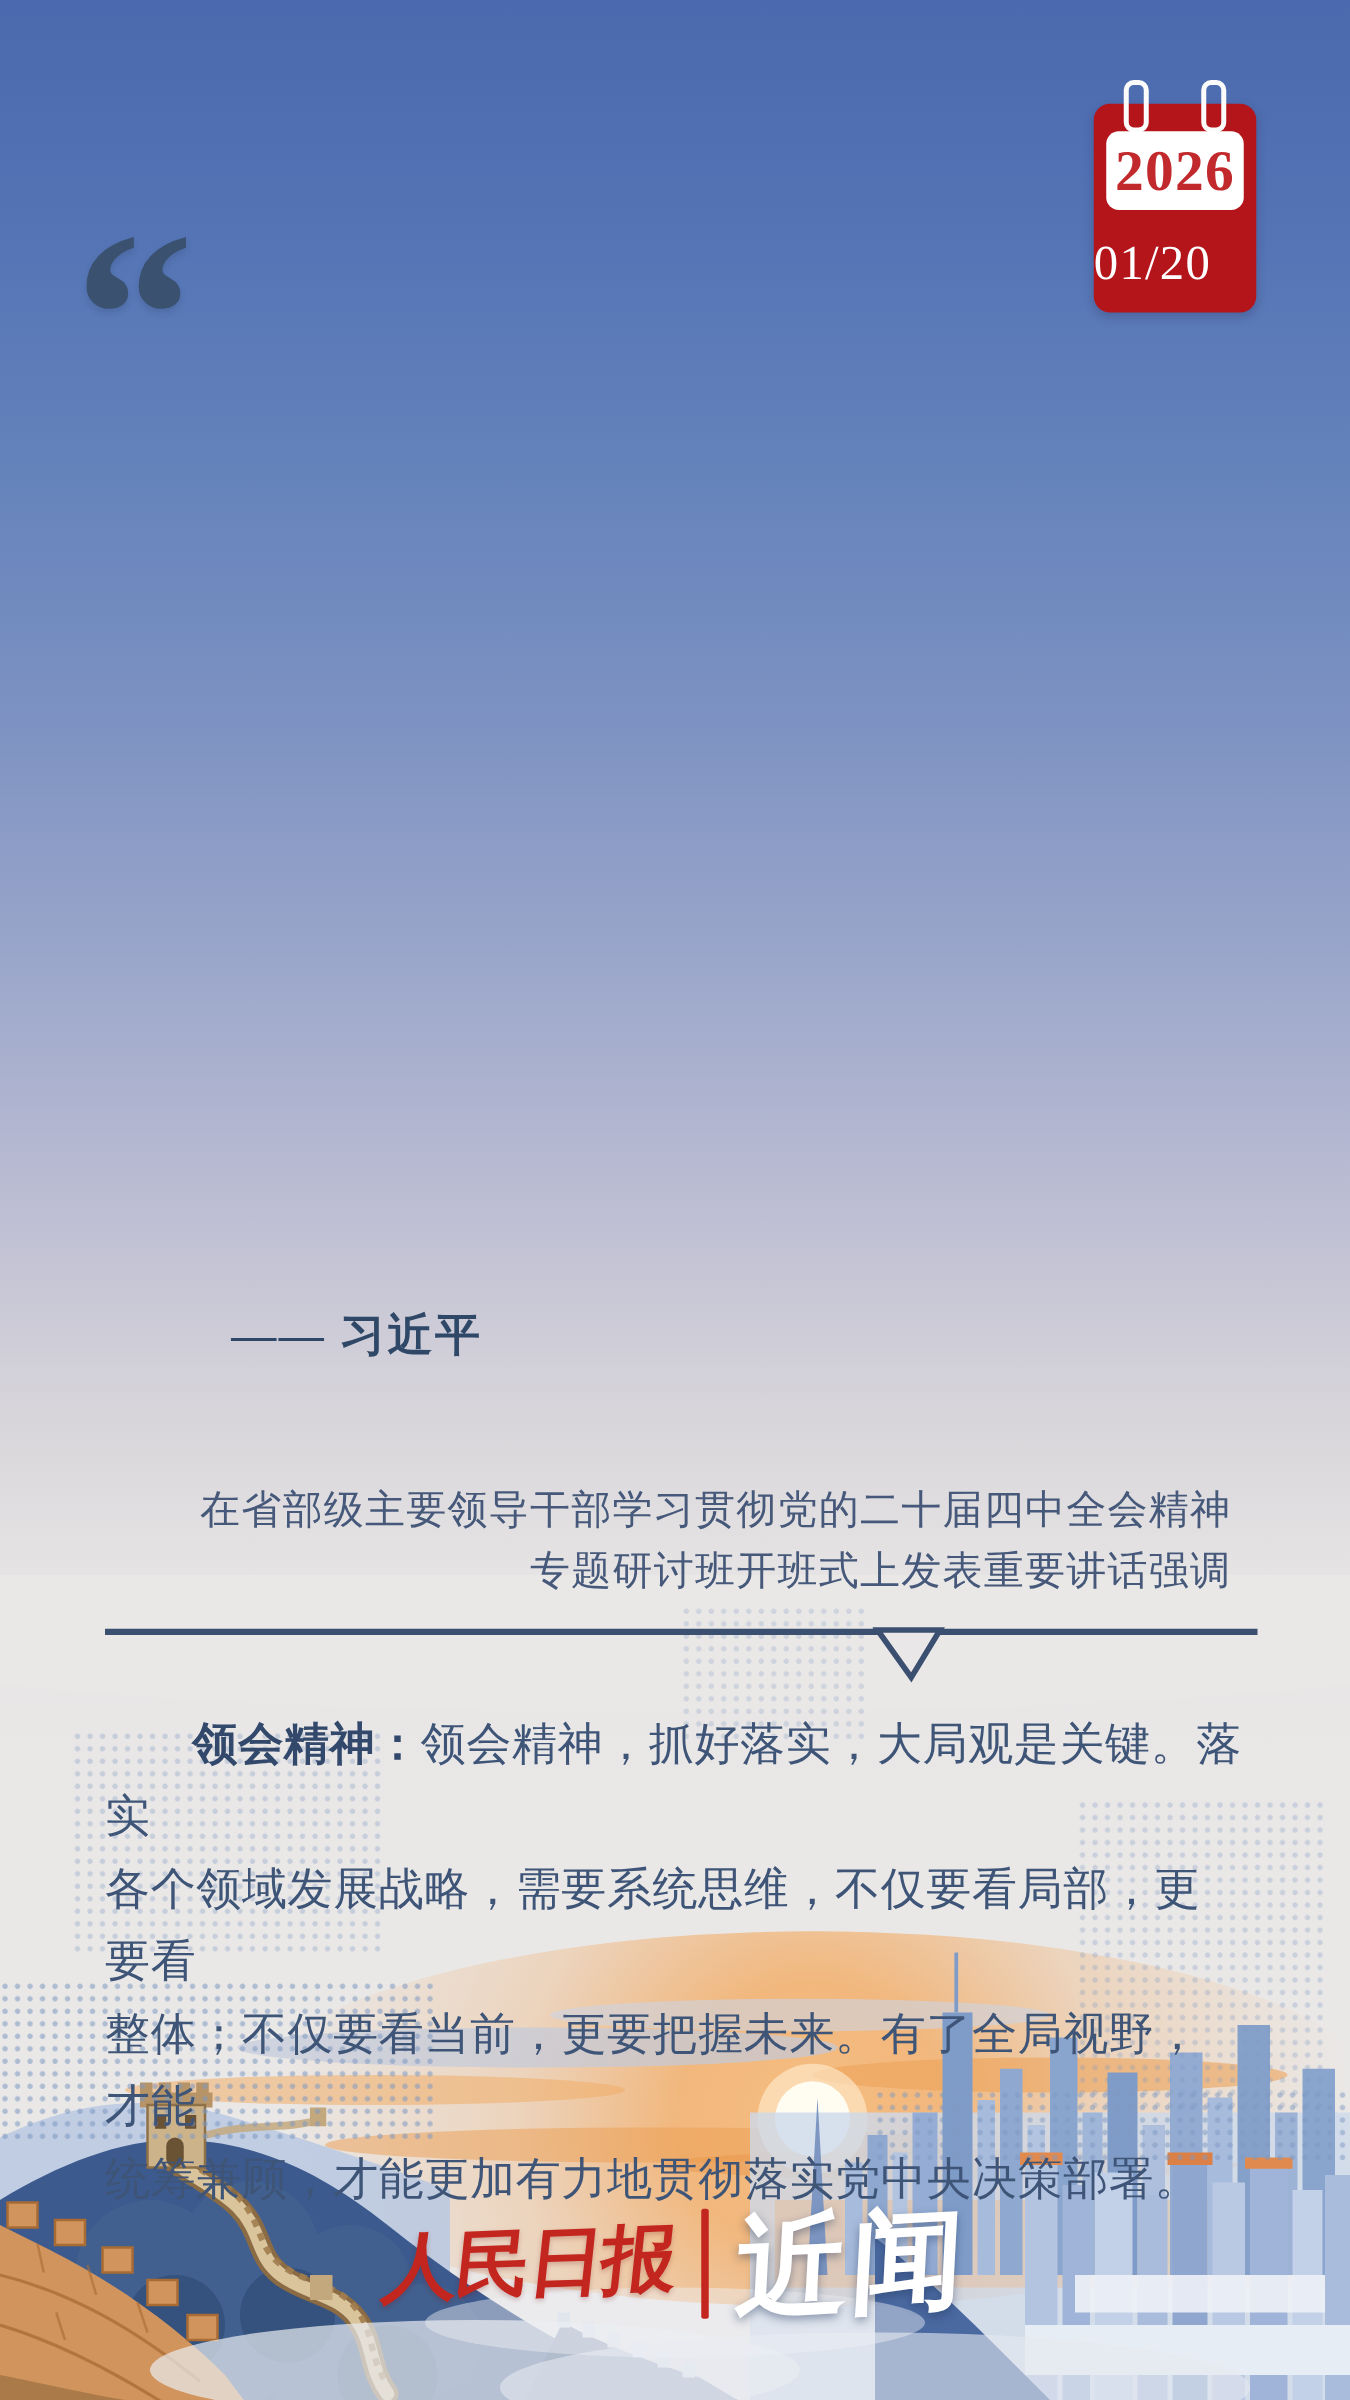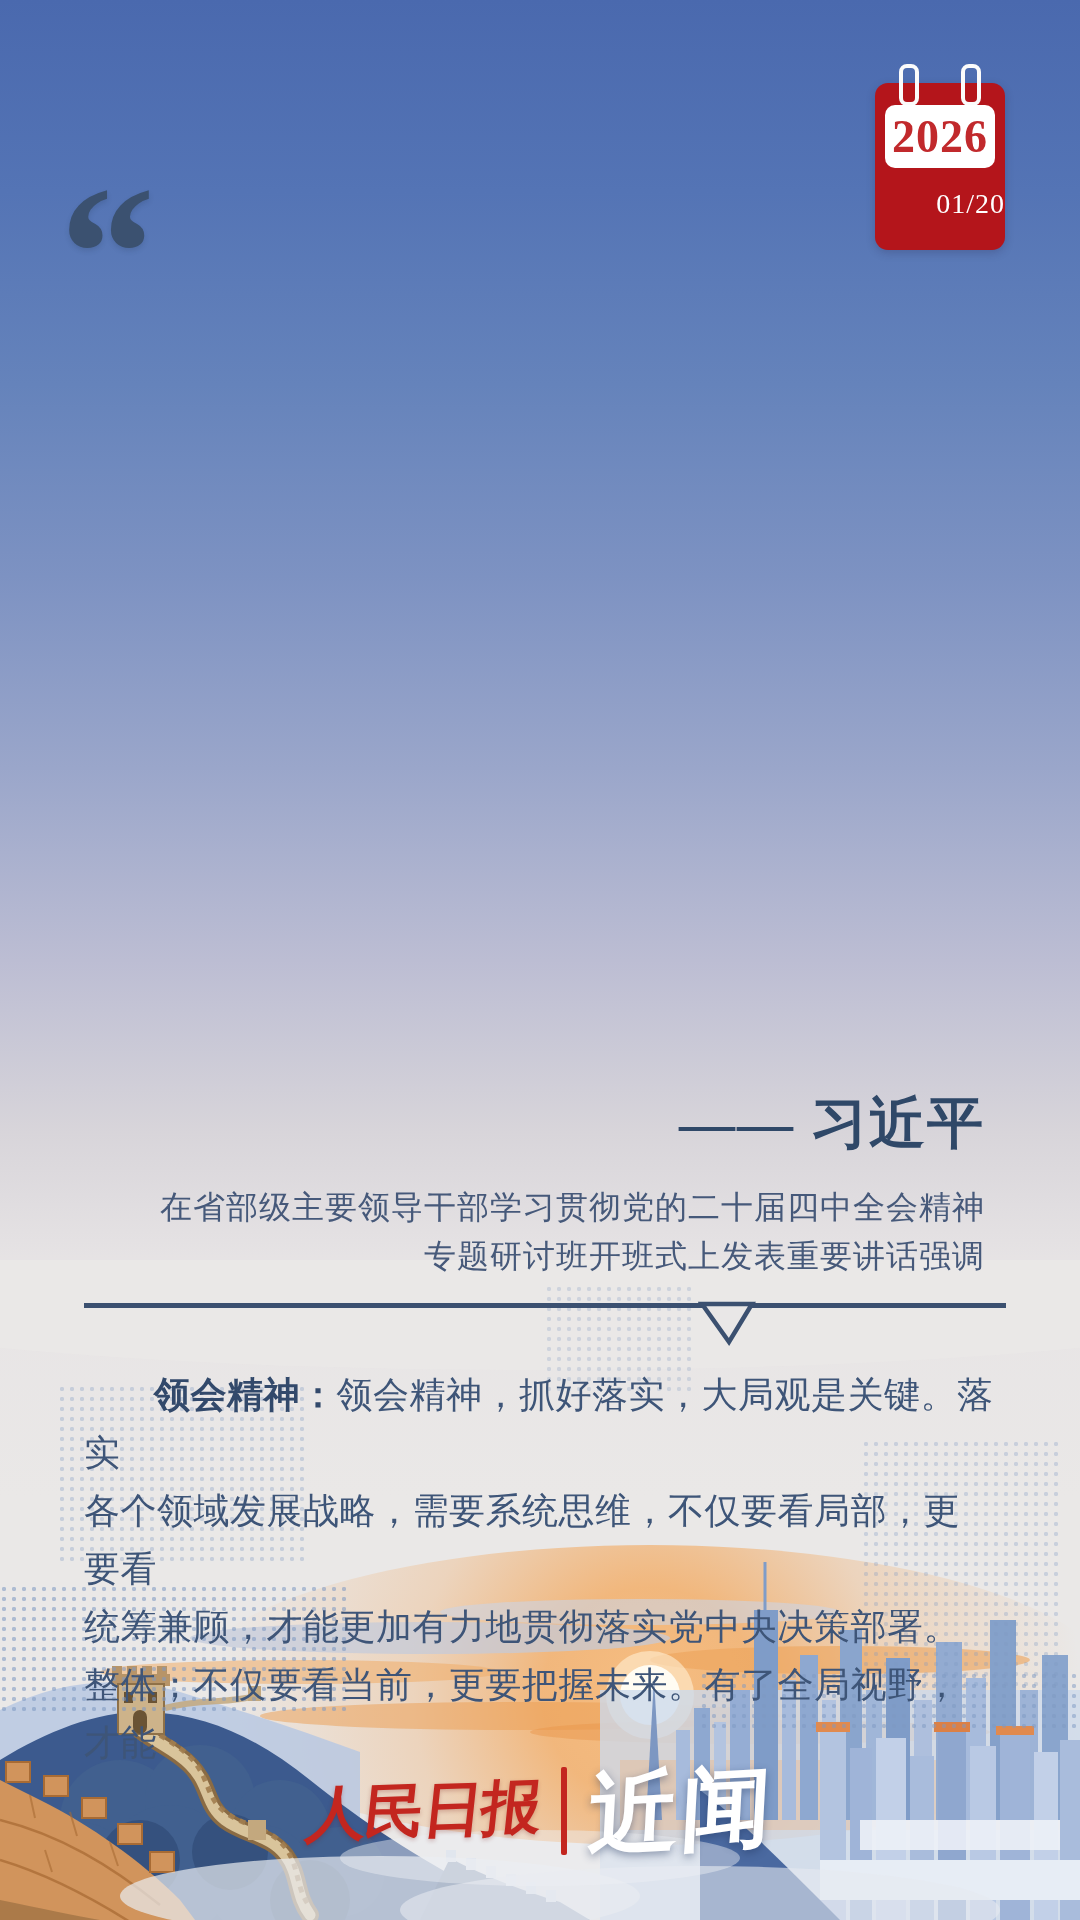--- a/index.html
+++ b/index.html
@@ -17,31 +17,31 @@
     background-size:10px 10px;
   }
   
   .calendar{position:absolute;left:875px;top:64px;width:130px;height:190px;z-index:3;}
   .cal-body{position:absolute;left:0;top:19px;width:130px;height:167px;background:#b4151b;border-radius:13px;box-shadow:0 3px 8px rgba(40,40,80,.25);}
   .cal-ring{position:absolute;top:0;width:12px;height:34px;border:4px solid #fbfbfb;border-radius:8px;background:transparent;}
   .cal-ring.r1{left:24px;} .cal-ring.r2{left:86px;}
   .cal-yearbox{position:absolute;left:10px;top:41px;width:110px;height:63px;background:#fff;border-radius:10px;
     display:flex;align-items:center;justify-content:center;}
   .cal-year{font-size:46px;color:#c1292c;font-weight:600;letter-spacing:1px;}
-  .cal-date{position:absolute;left:0;top:124px;width:100%;text-align:right;font-size:28px;color:#ffffff;letter-spacing:1px;}
+  .cal-date{position:absolute;left:0;top:124px;width:100%;text-align:left;font-size:39px;color:#ffffff;letter-spacing:1px;}
   
   .open-quote{position:absolute;left:60px;top:158px;font-size:190px;line-height:1;color:#3b5170;font-weight:bold;z-index:2;
     text-shadow:0 3px 5px rgba(35,55,85,.18);}
   .quote{position:absolute;left:72px;top:348px;width:960px;z-index:2;
     font-size:80px;line-height:131px;font-weight:700;color:#3b5579;
     text-shadow:0 4px 6px rgba(35,55,85,.20);}
   .close-quote{font-weight:bold;font-size:.82em;vertical-align:.18em;margin-left:.22em;color:#41587c;}
   
-  .attribution{position:absolute;right:95px;top:1086px;width:800px;text-align:right;z-index:2;
-    font-size:56px;font-weight:700;color:#2f4868;letter-spacing:2px;}
+  .attribution{position:absolute;right:95px;top:1044px;width:800px;text-align:left;z-index:2;
+    font-size:36px;font-weight:700;color:#2f4868;letter-spacing:2px;}
   .context{position:absolute;right:95px;top:1183px;width:900px;text-align:right;z-index:2;
     font-size:32px;line-height:49px;color:#46597a;letter-spacing:1px;}
   
   .divider{position:absolute;left:84px;top:1303px;width:922px;height:0;border-top:5px solid #3b5070;z-index:2;}
   .tail{position:absolute;left:698px;top:1301px;z-index:3;}
   
   .editor{position:absolute;left:84px;top:1366px;width:912px;z-index:2;
     font-size:36px;line-height:58px;color:#3e5578;letter-spacing:.5px;}
   .editor .indent{text-indent:70px;}
   .ed-label{font-weight:bold;color:#32496b;}
@@ -217,22 +217,22 @@
   </div>
 
   <div class="divider"></div>
   <svg class="tail" width="64" height="48">
     <polygon points="4,3 31,41 54,3" fill="#e9e7e7" stroke="#3b5070" stroke-width="4.5" stroke-linejoin="miter"></polygon>
   </svg>
 
   <div class="editor">
     <div class="indent"><span class="ed-label">领会精神：</span><span>领会精神，抓好落实，大局观是关键。落实</span></div>
     <div>各个领域发展战略，需要系统思维，不仅要看局部，更要看</div>
+    <div>整体；不仅要看当前，更要把握未来。有了全局视野，才能</div>
     <div>统筹兼顾，才能更加有力地贯彻落实党中央决策部署。</div>
-    <div>整体；不仅要看当前，更要把握未来。有了全局视野，才能</div>
   </div>
 
   <div class="logo-row">
     <span class="masthead">人民日报</span>
     <span class="logo-bar"></span>
     <span class="subbrand">近闻</span>
   </div>
 
 </div>
 

